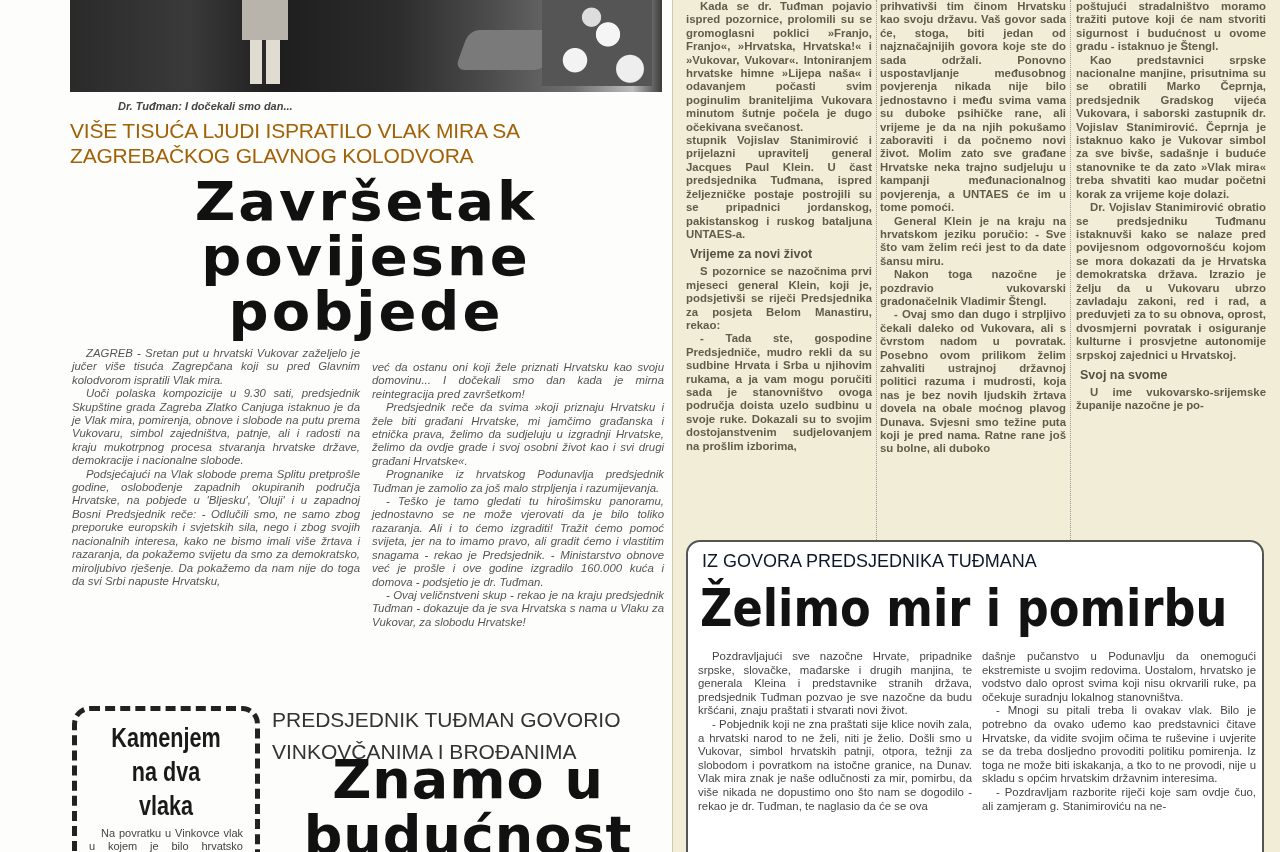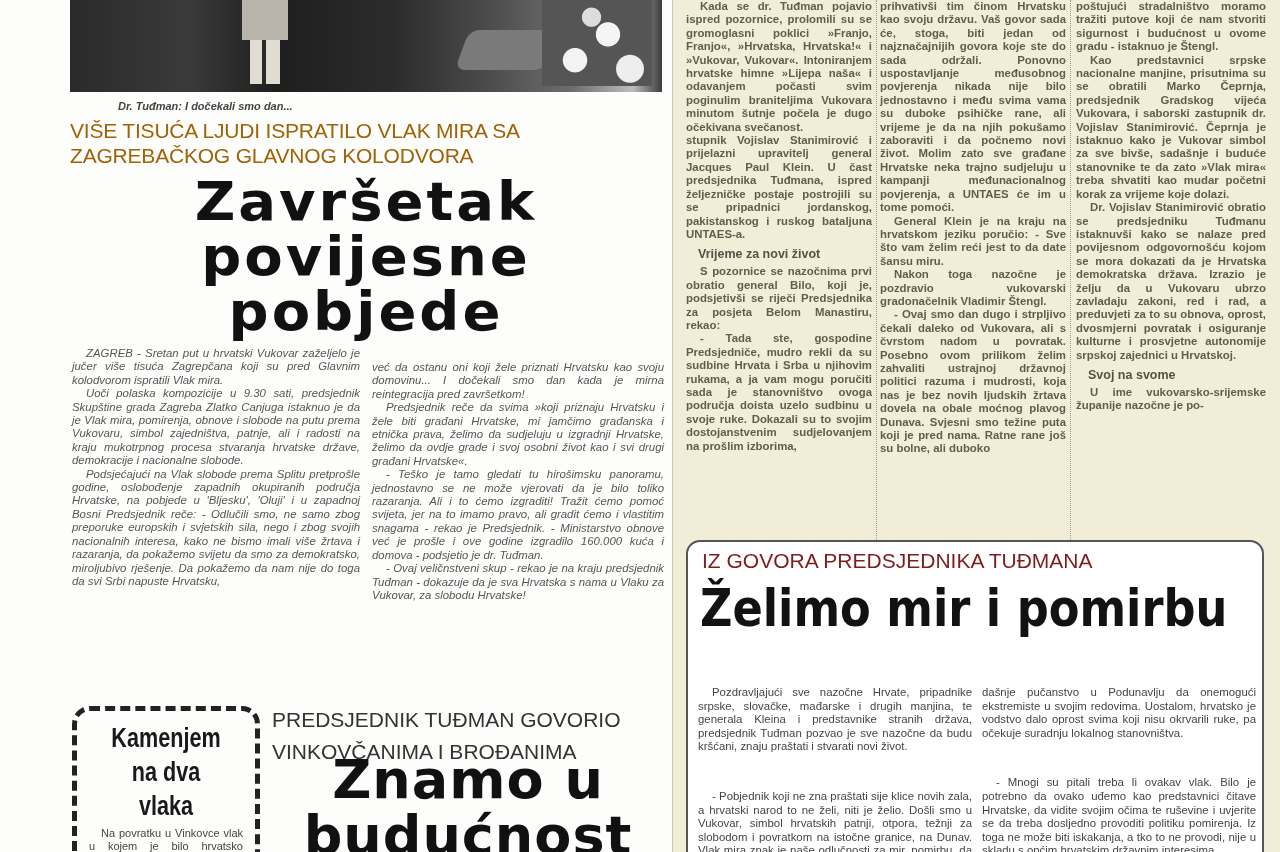--- a/index.html
+++ b/index.html
@@ -30,32 +30,32 @@
   .stone-title { font-family: "Liberation Sans", sans-serif; font-weight: bold; font-size: 27px; line-height: 34px; text-align: center; color: #1a1a1a; transform: scaleX(0.8); }
   .stone-text { font-size: 11px; line-height: 13px; color: #444; text-align: justify; margin-top: 4px; }
   .stone-text p { text-indent: 12px; }
 
   .kicker2 { position: absolute; left: 272px; top: 704px; width: 392px; font-size: 21px; line-height: 32px; color: #333; }
   .headline2 { position: absolute; left: 272px; top: 752px; width: 392px; font-family: "DejaVu Sans", sans-serif; font-weight: bold; font-size: 54px; line-height: 56px; text-align: center; color: #111; letter-spacing: 1px; }
 
   
   .rcol { position: absolute; font-size: 11.4px; line-height: 13.4px; color: #3c3828; text-align: justify; font-weight: bold; opacity: 0.8; }
   .rcol p { text-indent: 14px; }
-  .rcol h4 { font-size: 12.5px; line-height: 18px; margin: 4px 12px 2px; color: #2e2b20; text-indent: 0; }
+  .rcol h4 { font-size: 12.5px; line-height: 18px; margin: 4px 4px 2px; color: #2e2b20; text-indent: 0; }
   .rc1 { left: 686px; top: 0; width: 186px; }
   .rc2 { left: 880px; top: 0; width: 186px; }
   .rc3 { left: 1076px; top: 0; width: 190px; }
   .col-rule { position: absolute; top: 0; width: 1px; height: 540px; border-left: 1px dotted #999; }
 
   
   .speech-box { position: absolute; left: 686px; top: 540px; width: 578px; height: 330px; background: #ffffff; border: 2px solid #555; border-radius: 14px 14px 0 0; }
-  .speech-kicker { position: absolute; left: 14px; top: 6px; font-size: 21px; line-height: 26px; color: #7f1d1d; }
+  .speech-kicker { position: absolute; left: 14px; top: 6px; font-size: 18px; line-height: 26px; color: #0f172a; }
   .speech-title { position: absolute; left: 12px; top: 34px; font-family: "DejaVu Sans", sans-serif; font-weight: bold; font-size: 52px; line-height: 64px; color: #121212; transform: scaleX(0.86); transform-origin: left; white-space: nowrap; }
   .speech-col { position: absolute; top: 108px; font-size: 11.4px; line-height: 13.6px; color: #444; text-align: justify; }
-  .speech-col p { text-indent: 14px; margin-top: 36px; }
+  .speech-col p { text-indent: 14px; }
   .sc1 { left: 10px; width: 274px; }
   .sc2 { left: 294px; width: 274px; }
 </style>
 </head>
 <body>
 
 <div class="left-page">
   <div class="photo" title="Dr. Tuđman and others standing beside a wreath of flowers">
     <div class="figure-skirt"></div>
     <div class="figure-legs"></div>
@@ -67,20 +67,21 @@
   <div class="headline">Završetak povijesne pobjede</div>
 
   <div class="body-col col-l1">
     <p>ZAGREB - Sretan put u hrvatski Vukovar zaželjelo je jučer više tisuća Zagrepčana koji su pred Glavnim kolodvorom ispratili Vlak mira.</p>
     <p>Uoči polaska kompozicije u 9.30 sati, predsjednik Skupštine grada Zagreba Zlatko Canjuga istaknuo je da je Vlak mira, pomirenja, obnove i slobode na putu prema Vukovaru, simbol zajedništva, patnje, ali i radosti na kraju mukotrpnog procesa stvaranja hrvatske države, demokracije i nacionalne slobode.</p>
     <p>Podsjećajući na Vlak slobode prema Splitu pretprošle godine, oslobođenje zapadnih okupiranih područja Hrvatske, na pobjede u 'Bljesku', 'Oluji' i u zapadnoj Bosni Predsjednik reče: - Odlučili smo, ne samo zbog preporuke europskih i svjetskih sila, nego i zbog svojih nacionalnih interesa, kako ne bismo imali više žrtava i razaranja, da pokažemo svijetu da smo za demokratsko, miroljubivo rješenje. Da pokažemo da nam nije do toga da svi Srbi napuste Hrvatsku,</p>
   </div>
   <div class="body-col col-l2">
     <p style="text-indent:0">već da ostanu oni koji žele priznati Hrvatsku kao svoju domovinu... I dočekali smo dan kada je mirna reintegracija pred završetkom!</p>
     <p>Predsjednik reče da svima »koji priznaju Hrvatsku i žele biti građani Hrvatske, mi jamčimo građanska i etnička prava, želimo da sudjeluju u izgradnji Hrvatske, želimo da ovdje grade i svoj osobni život kao i svi drugi građani Hrvatske«.</p>
+    <p>Prognanike iz hrvatskog Podunavlja predsjednik Tuđman je zamolio za još malo strpljenja i razumijevanja.</p>
     <p>- Teško je tamo gledati tu hirošimsku panoramu, jednostavno se ne može vjerovati da je bilo toliko razaranja. Ali i to ćemo izgraditi! Tražit ćemo pomoć svijeta, jer na to imamo pravo, ali gradit ćemo i vlastitim snagama - rekao je Predsjednik. - Ministarstvo obnove već je prošle i ove godine izgradilo 160.000 kuća i domova - podsjetio je dr. Tuđman.</p>
     <p>- Ovaj veličnstveni skup - rekao je na kraju predsjednik Tuđman - dokazuje da je sva Hrvatska s nama u Vlaku za Vukovar, za slobodu Hrvatske!</p>
   </div>
 
   <div class="stone-box">
     <div class="stone-title">Kamenjem na dva vlaka</div>
     <div class="stone-text">
       <p>Na povratku u Vinkovce vlak u kojem je bilo hrvatsko državno</p>
     </div>
   </div>
@@ -91,21 +92,21 @@
 
 <div class="right-page"></div>
 
 <div class="col-rule" style="left:876px"></div>
 <div class="col-rule" style="left:1070px"></div>
 
 <div class="rcol rc1">
   <p>Kada se dr. Tuđman pojavio ispred pozornice, prolomili su se gromoglasni poklici »Franjo, Franjo«, »Hrvatska, Hrvatska!« i »Vukovar, Vukovar«. Intoniranjem hrvatske himne »Lijepa naša« i odavanjem počasti svim poginulim braniteljima Vukovara minutom šutnje počela je dugo očekivana svečanost.</p>
   <p style="text-indent:0">stupnik Vojislav Stanimirović i prijelazni upravitelj general Jacques Paul Klein. U čast predsjednika Tuđmana, ispred željezničke postaje postrojili su se pripadnici jordanskog, pakistanskog i ruskog bataljuna UNTAES-a.</p>
   <h4>Vrijeme za novi život</h4>
-  <p>S pozornice se nazočnima prvi obratio general Bilo, koji je, podsjetivši se riječi Predsjednika za posjeta Belom Manastiru, rekao:</p>
+  <p>S pozornice se nazočnima prvi mjeseci general Klein, koji je, podsjetivši se riječi Predsjednika za posjeta Belom Manastiru, rekao:</p>
   <p>- Tada ste, gospodine Predsjedniče, mudro rekli da su sudbine Hrvata i Srba u njihovim rukama, a ja vam mogu poručiti sada je stanovništvo ovoga područja doista uzelo sudbinu u svoje ruke. Dokazali su to svojim dostojanstvenim sudjelovanjem na prošlim izborima,</p>
 </div>
 <div class="rcol rc2">
   <p style="text-indent:0">prihvativši tim činom Hrvatsku kao svoju državu. Vaš govor sada će, stoga, biti jedan od najznačajnijih govora koje ste do sada održali. Ponovno uspostavljanje međusobnog povjerenja nikada nije bilo jednostavno i među svima vama su duboke psihičke rane, ali vrijeme je da na njih pokušamo zaboraviti i da počnemo novi život. Molim zato sve građane Hrvatske neka trajno sudjeluju u kampanji međunacionalnog povjerenja, a UNTAES će im u tome pomoći.</p>
   <p>General Klein je na kraju na hrvatskom jeziku poručio: - Sve što vam želim reći jest to da date šansu miru.</p>
   <p>Nakon toga nazočne je pozdravio vukovarski gradonačelnik Vladimir Štengl.</p>
   <p>- Ovaj smo dan dugo i strpljivo čekali daleko od Vukovara, ali s čvrstom nadom u povratak. Posebno ovom prilikom želim zahvaliti ustrajnoj državnoj politici razuma i mudrosti, koja nas je bez novih ljudskih žrtava dovela na obale moćnog plavog Dunava. Svjesni smo težine puta koji je pred nama. Ratne rane još su bolne, ali duboko</p>
 </div>
 <div class="rcol rc3">
   <p style="text-indent:0">poštujući stradalništvo moramo tražiti putove koji će nam stvoriti sigurnost i budućnost u ovome gradu - istaknuo je Štengl.</p>

